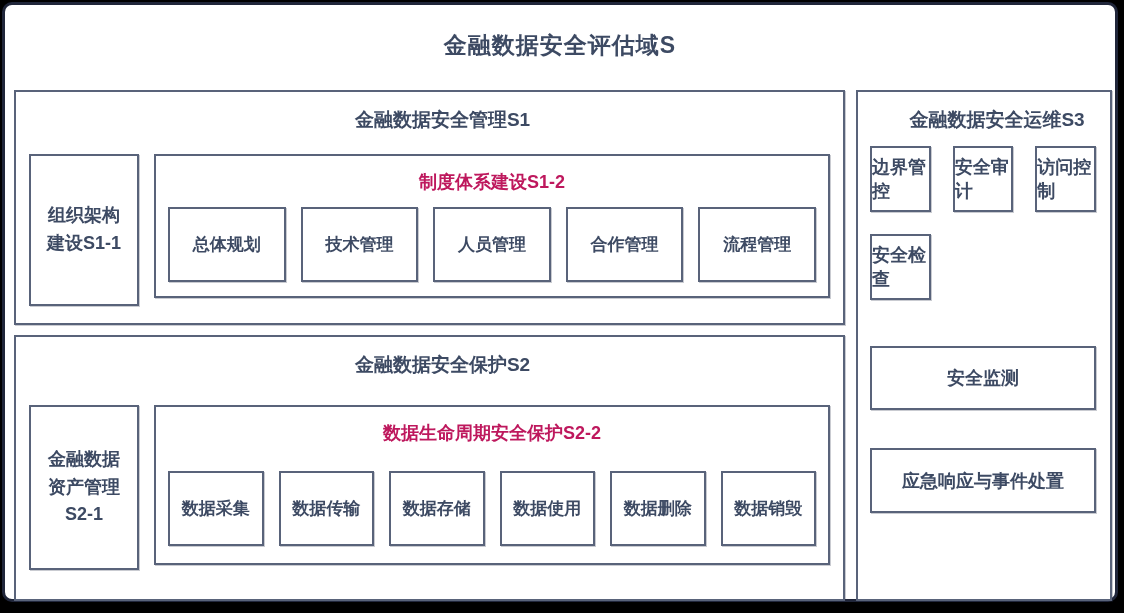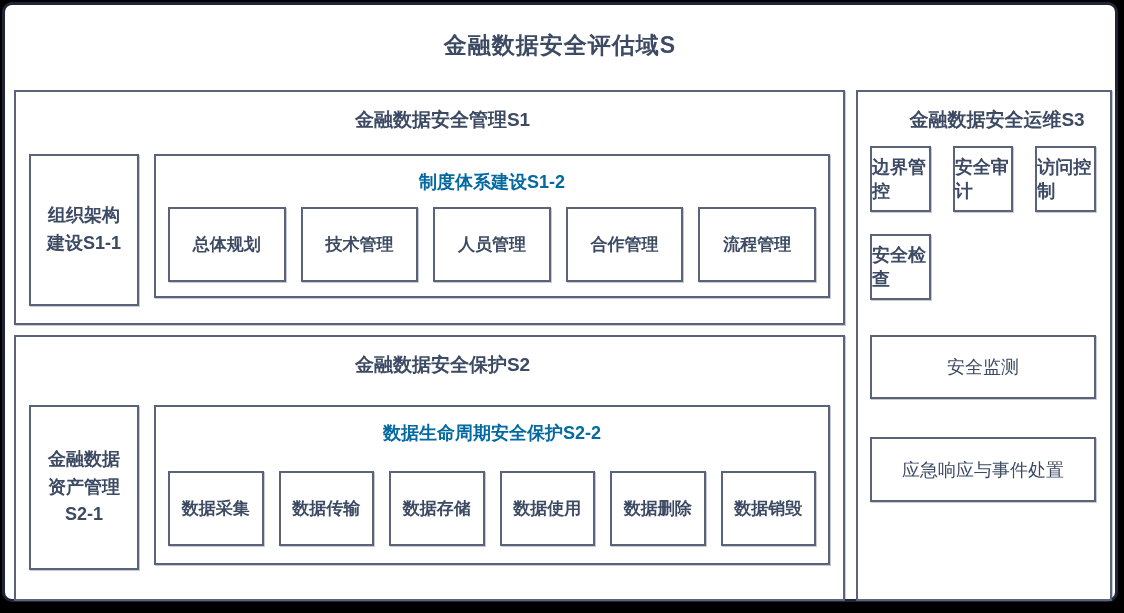--- a/index.html
+++ b/index.html
@@ -11,21 +11,21 @@
         font-size:23px;font-weight:700;color:#3d4a63;letter-spacing:1px;margin-top:8px;}
   .section{position:absolute;border:2px solid #59637a;box-sizing:border-box;background:#fff;
         box-shadow:1px 1px 0 rgba(40,48,70,0.25);}
   .section-title{text-align:center;font-size:19px;font-weight:700;color:#3d4a63;margin-top:15px;padding-left:26px;}
   .s-body{display:flex;gap:15px;padding:0 13px;align-items:flex-start;}
   .side-box{width:110px;border:2px solid #59637a;box-sizing:border-box;display:flex;
         flex-direction:column;justify-content:center;align-items:center;font-size:18px;
         font-weight:700;color:#3d4a63;line-height:1.55;box-shadow:1px 1px 0 rgba(40,48,70,0.25);}
   .sub-box{flex:1;border:2px solid #59637a;box-sizing:border-box;
         box-shadow:1px 1px 0 rgba(40,48,70,0.25);}
-  .sub-title{text-align:center;font-size:18px;font-weight:700;color:#0369a1;margin-top:14px;}
+  .sub-title{text-align:center;font-size:18px;font-weight:700;color:#be185d;margin-top:14px;}
   .sub-items{display:flex;gap:15px;padding:0 12px;margin-top:13px;}
   .item{flex:1;height:75px;border:2px solid #59637a;box-sizing:border-box;display:flex;
         align-items:center;justify-content:center;font-size:17px;font-weight:700;color:#3d4a63;
         box-shadow:1px 1px 0 rgba(40,48,70,0.25);}
   
   #s1{left:9px;top:85px;width:831px;height:235px;}
   #s1 .s-body{margin-top:21px;}
   #s1 .side-box{height:152px;}
   #s1 .sub-box{height:144px;}
   
@@ -34,22 +34,22 @@
   #s2 .side-box{height:165px;}
   #s2 .sub-box{height:160px;}
   #s2 .sub-items{margin-top:26px;}
   
   #s3{left:851px;top:85px;width:256px;height:511px;}
   .s3-grid{display:grid;grid-template-columns:1fr 1fr 1fr;column-gap:10px;row-gap:36px;
         padding:0 14px 0 12px;margin-top:13px;gap:22px;}
   .s3-cell{height:66px;border:2px solid #59637a;box-sizing:border-box;display:flex;
         align-items:center;justify-content:center;font-size:18px;font-weight:700;color:#3d4a63;
         box-shadow:1px 1px 0 rgba(40,48,70,0.25);}
-  .s3-wide{margin:35px 14px 0 12px;height:64px;border:2px solid #59637a;box-sizing:border-box;
-        display:flex;align-items:center;justify-content:center;font-size:18px;font-weight:400;
+  .s3-wide{margin:46px 14px 0 12px;height:64px;border:2px solid #59637a;box-sizing:border-box;
+        display:flex;align-items:center;justify-content:center;font-size:18px;font-weight:700;
         color:#3d4a63;box-shadow:1px 1px 0 rgba(40,48,70,0.25);}
   .s3-wide.last{margin-top:38px;height:65px;}
 </style>
 </head>
 <body>
 
 <div class="frame">
   <div class="card">
 
     <div class="diagram-title">金融数据安全评估域S</div>

